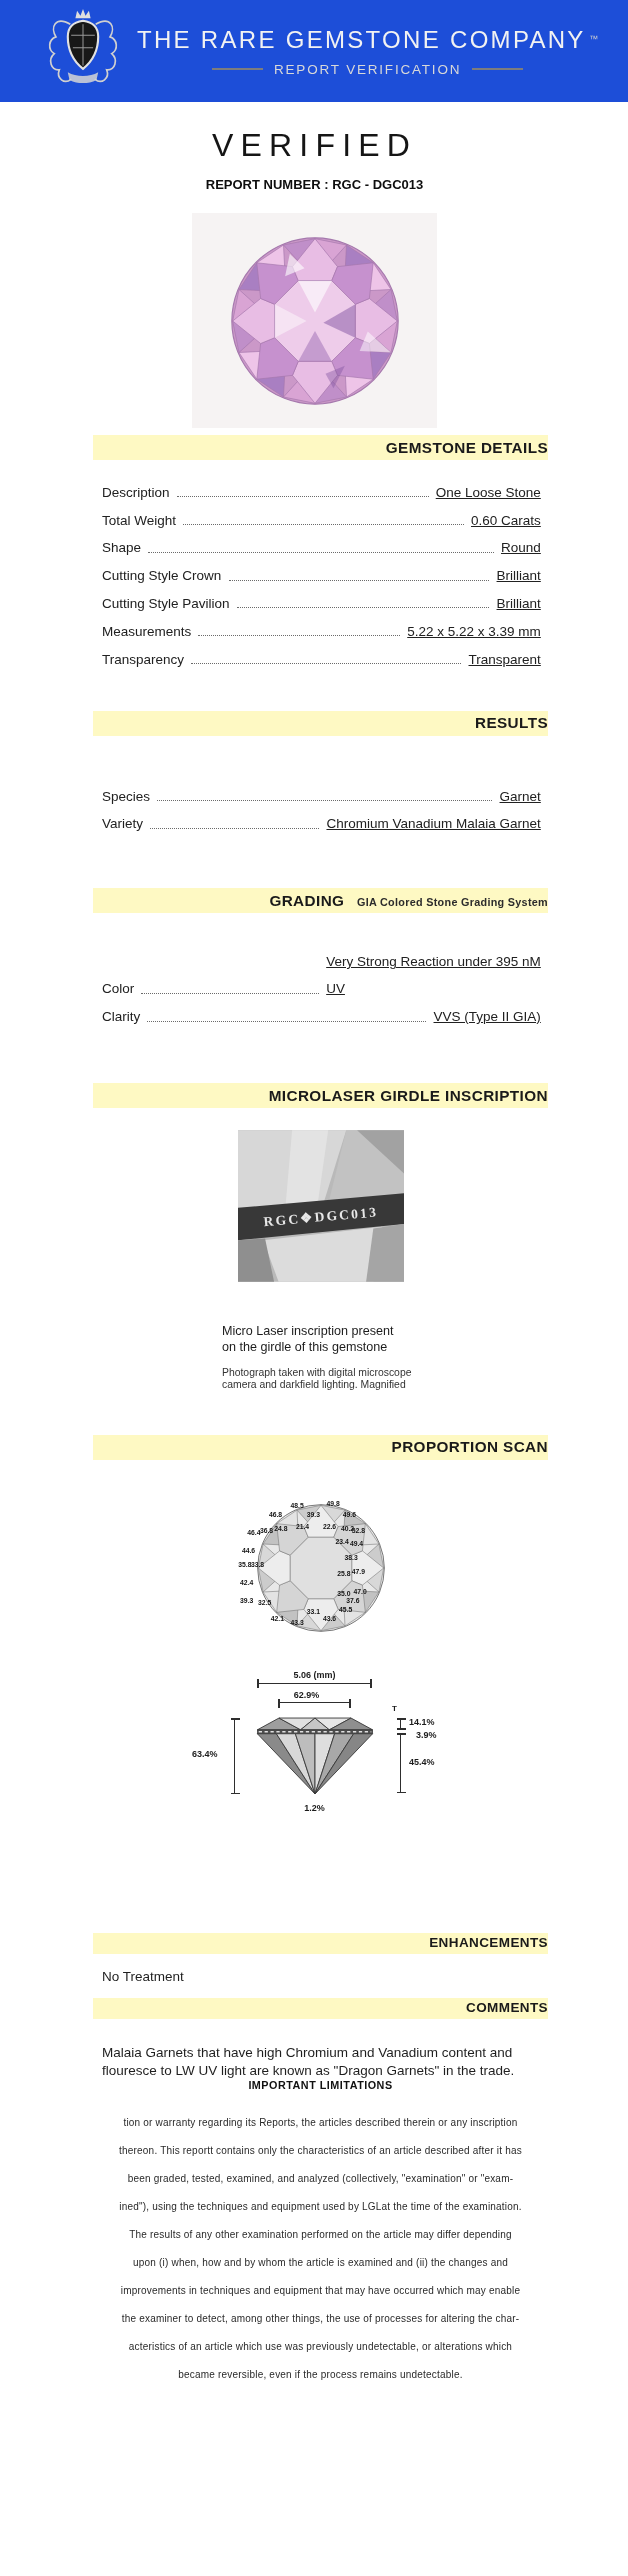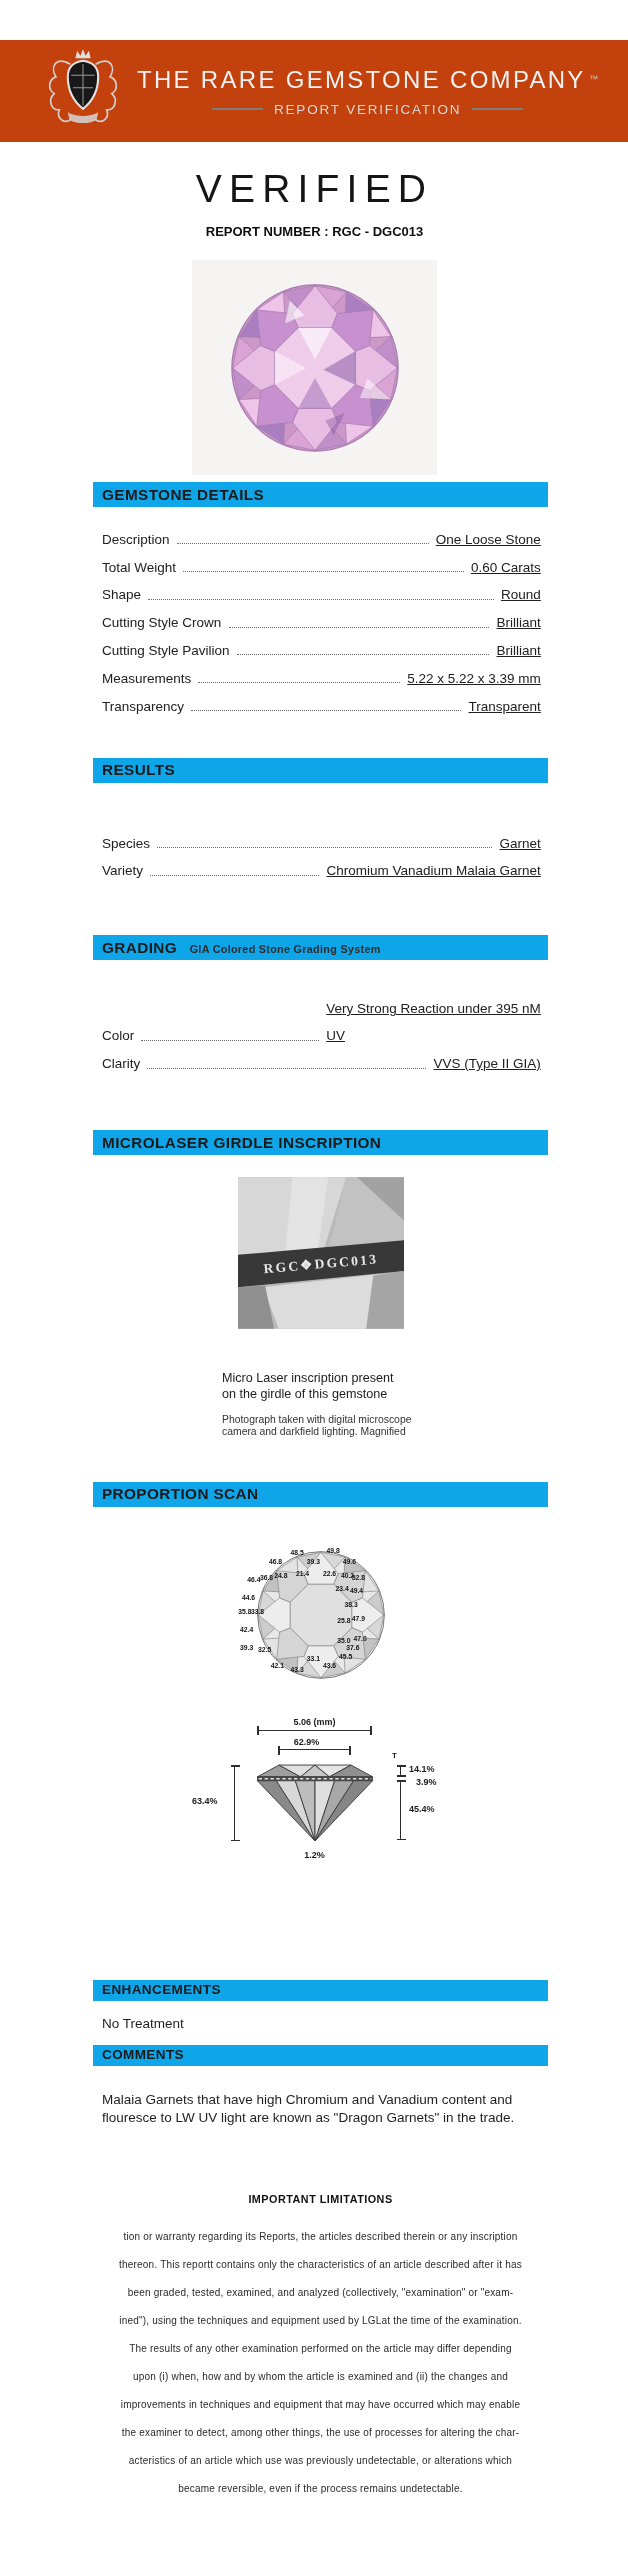--- a/index.html
+++ b/index.html
@@ -1,38 +1,38 @@
 <!DOCTYPE html>
 <html style="font-size:14.4px"><head>
 <meta charset="utf-8">
 <style>
   html,body{margin:0;padding:0;background:#ffffff;}
   .page{width:629px;min-height:2576px;background:#fff;position:relative;font-family:"Liberation Sans",sans-serif;color:#1f1f1f;overflow:hidden;}
 
   
-  .header{height:102px;background:#c2410c;display:flex;align-items:center;padding-left:45px;margin-top:40px;}
+  .header{height:102px;background:#1d4ed8;display:flex;align-items:center;padding-left:45px;}
   .logo{flex:0 0 auto;margin-right:16px;}
   .htext{flex:1;display:flex;flex-direction:column;align-items:center;justify-content:center;padding-right:36px;}
   .company{font-size:24px;letter-spacing:2.3px;color:#f2f2f2;white-space:nowrap;}
   .tm{font-size:9px;vertical-align:super;color:#cfcfcf;margin-left:3.6px;}
   .subrow{margin-top:8px;display:flex;align-items:center;gap:10.8px;}
   .hline{width:51px;height:2.7px;background:#7d7d7d;}
   .subtitle{font-size:13.5px;letter-spacing:1.8px;color:#d8d8d8;white-space:nowrap;}
 
   
-  .verified{margin-top:25px;text-align:center;font-size:39px;letter-spacing:7.2px;color:#151515;}
+  .verified{margin-top:25px;text-align:center;font-size:32px;letter-spacing:7.2px;color:#151515;}
   .repnum{margin-top:12.6px;text-align:center;font-size:13px;font-weight:bold;color:#0e0e0e;}
 
   
   .photo-wrap{width:245px;height:215px;background:#f6f3f3;margin:21.6px auto 0;display:flex;align-items:center;justify-content:center;}
 
   
   .content{margin-left:93px;width:455px;}
 
-  .sbar{height:25px;background:#0ea5e9;display:flex;align-items:baseline;padding:3.6px 0 0 9px;box-sizing:border-box;font-weight:bold;font-size:15.3px;letter-spacing:0.4px;color:#1a1a1a;}
+  .sbar{height:25px;background:#fef9c3;display:flex;align-items:baseline;padding:3.6px 0 0 9px;box-sizing:border-box;font-weight:bold;font-size:15.3px;letter-spacing:0.4px;color:#1a1a1a;justify-content:flex-end;}
   .sbar.small{height:21px;font-size:13.5px;padding-top:1.8px;}
   .sbar .sub{font-size:10.8px;font-weight:bold;color:#2c2c2c;margin-left:12.6px;letter-spacing:0.3px;}
 
   .rows{margin:23.5px 7.2px 0 9px;}
   .row{display:flex;align-items:flex-end;margin-bottom:10.8px;font-size:13.5px;line-height:17px;color:#212121;}
   .row .lbl{white-space:nowrap;}
   .row .dots{flex:1;border-bottom:1.8px dotted #6b6b6b;margin:0 7.2px 3.6px 7.2px;min-width:18px;}
   .row .val{white-space:nowrap;text-align:left;text-decoration:underline;}
   .row .val div{margin-bottom:10px;}
   .row .val div:last-child{margin-bottom:0;}
@@ -57,21 +57,21 @@
   .vline{border-left:1.8px solid #2e2e2e;width:0;}
   .vline:before,.vline:after{content:'';position:absolute;left:-4.5px;width:9px;height:1.8px;background:#2e2e2e;}
   .vline:before{top:0;}
   .vline:after{bottom:0;}
 
   
   .plain{margin:14.4px 0 0 9px;font-size:13.5px;color:#1f1f1f;}
   .comments-text{margin:25px 7.2px 0 9px;max-width:439px;font-size:13.5px;line-height:17.6px;color:#1f1f1f;}
 
   
-  .limits{margin-top:67px;}
+  .limits{}
   .limits-title{text-align:center;font-size:10.8px;font-weight:bold;letter-spacing:0.5px;color:#111;}
   .limits-body{margin-top:18px;}
   .limit-line{text-align:center;font-size:10px;line-height:28px;letter-spacing:0.2px;color:#2a2a2a;}
 </style>
 </head>
 <body>
 
 <div class="page">
 
   <div class="header">

